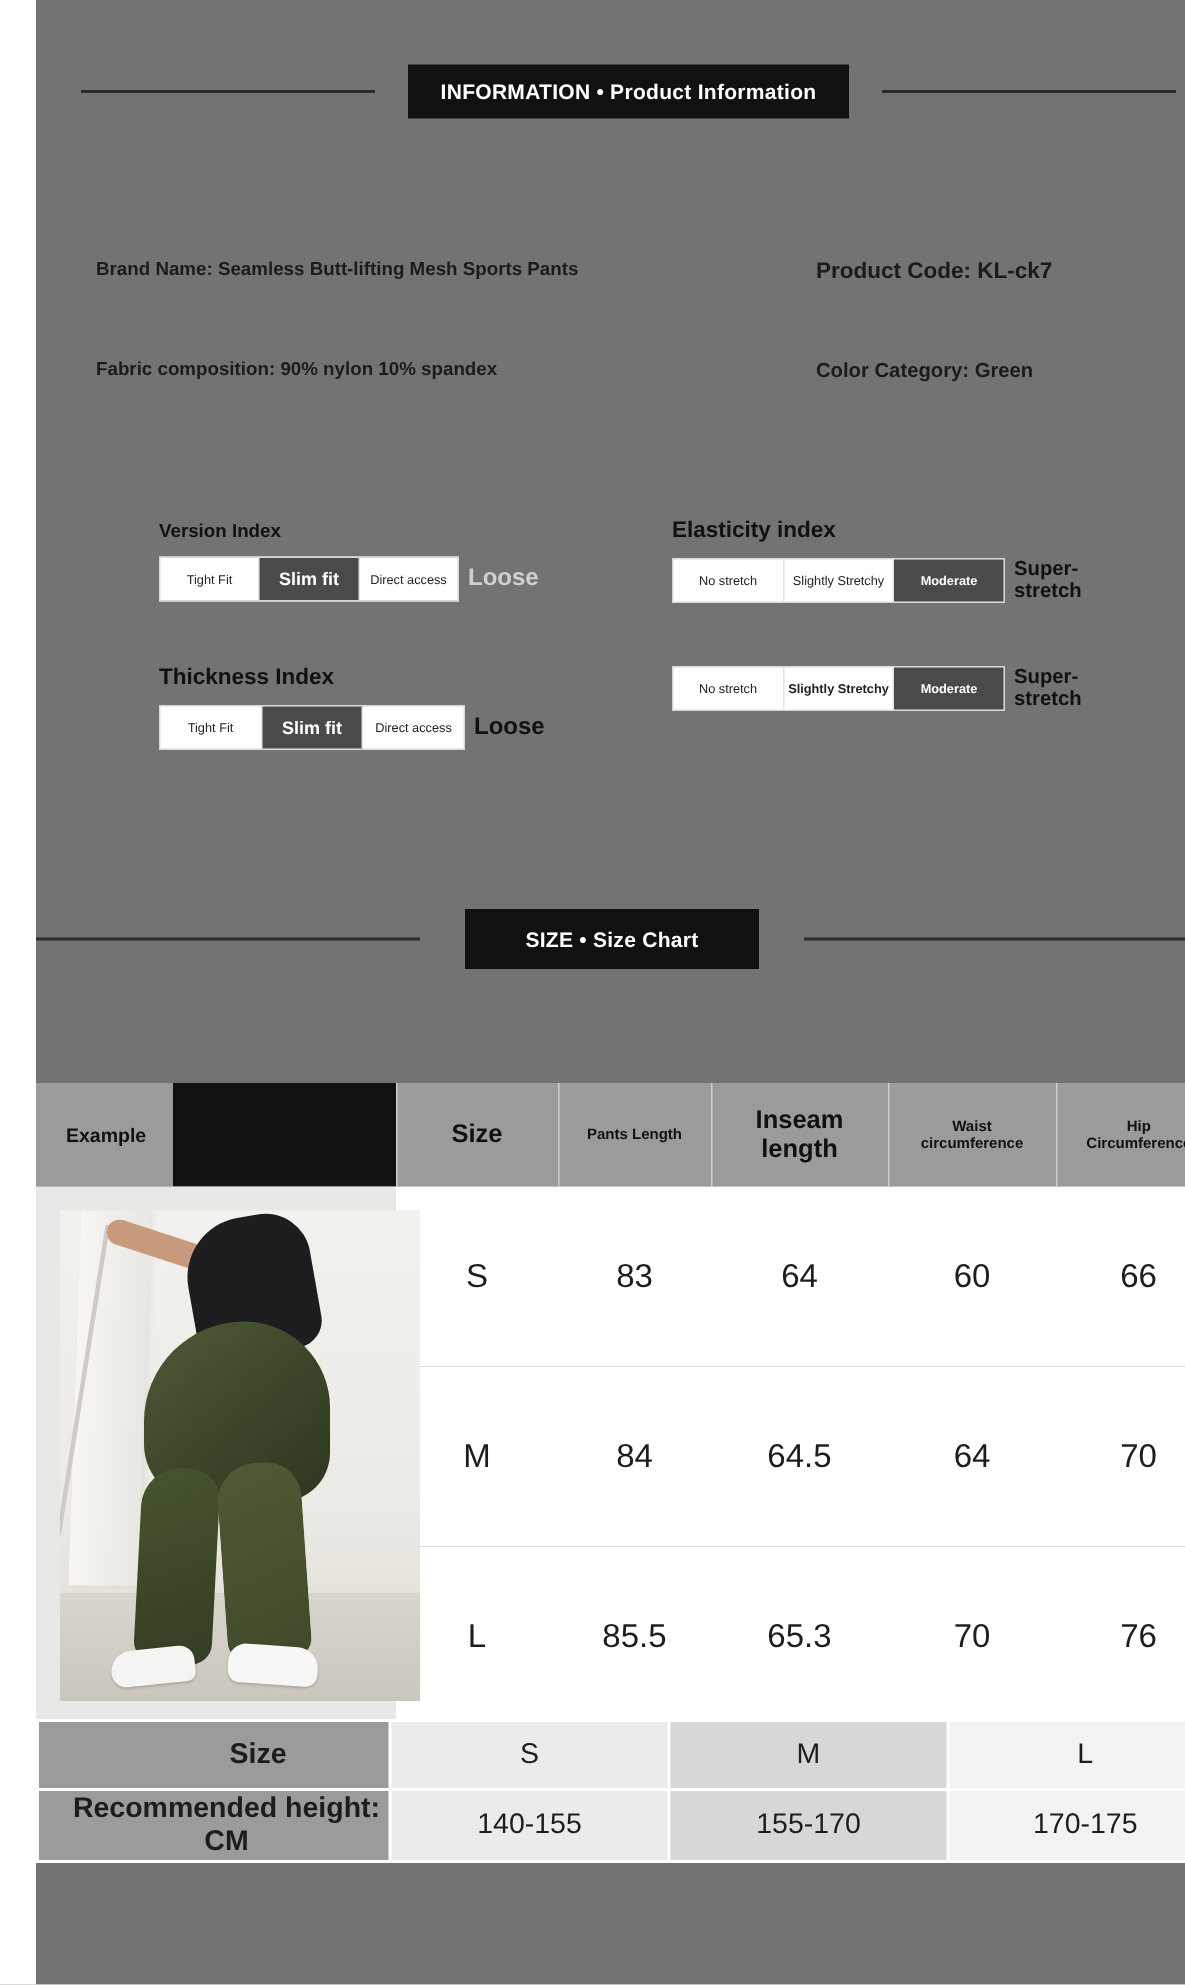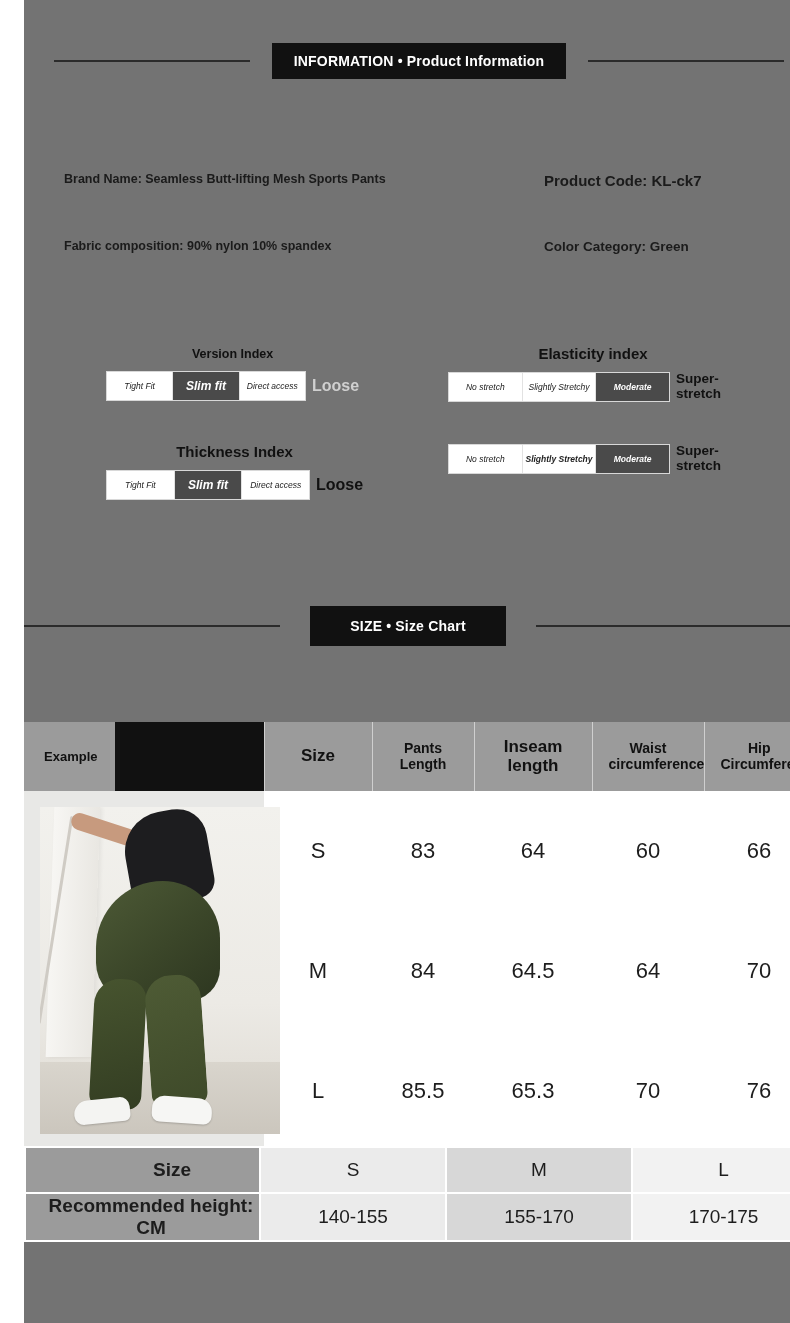--- a/index.html
+++ b/index.html
@@ -63,42 +63,40 @@
   .info-text.med {
     font-size: 13.5px;
   }
 
   
   .index-block { position: absolute; }
   .index-title {
     font-weight: bold;
     color: #111;
     margin-bottom: 10px;
-    text-align: center;
   }
   .meter {
     display: flex;
     align-items: stretch;
     border: 1px solid #d8d8d8;
     width: 200px;
     height: 30px;
     background: #fff;
   }
   .meter .cell {
     flex: 1 1 0;
     display: flex;
     align-items: center;
     justify-content: center;
     text-align: right;
     font-size: 8.5px;
     line-height: 1.05;
     color: #222;
     border-right: 1px solid #e2e2e2;
     padding: 0 2px;
-    font-style: italic;
   }
   .meter .cell:last-child { border-right: none; }
   .meter .cell.active {
     background: #4a4a4a;
     color: #ffffff;
     font-weight: bold;
   }
   .meter-tail {
     margin-left: 6px;
     display: flex;
@@ -115,21 +113,21 @@
   .size-table th, .size-table td {
     padding: 16px;
     vertical-align: middle;
   }
   .hdr-cell {
     background: #9b9b9b;
     color: #111;
     height: 46px;
     border-right: 1px solid #cfcfcf;
     text-align: center;
-    font-size: 14px;
+    font-size: 10px;
     font-weight: bold;
     line-height: 1.1;
     padding: 0 4px;
   }
   .hdr-cell.example {
     text-align: left;
     padding-left: 20px;
     font-size: 13px;
     background: linear-gradient(to right, #9b9b9b 0%, #9b9b9b 38%, #111 38%, #111 100%);
     color: #111;

